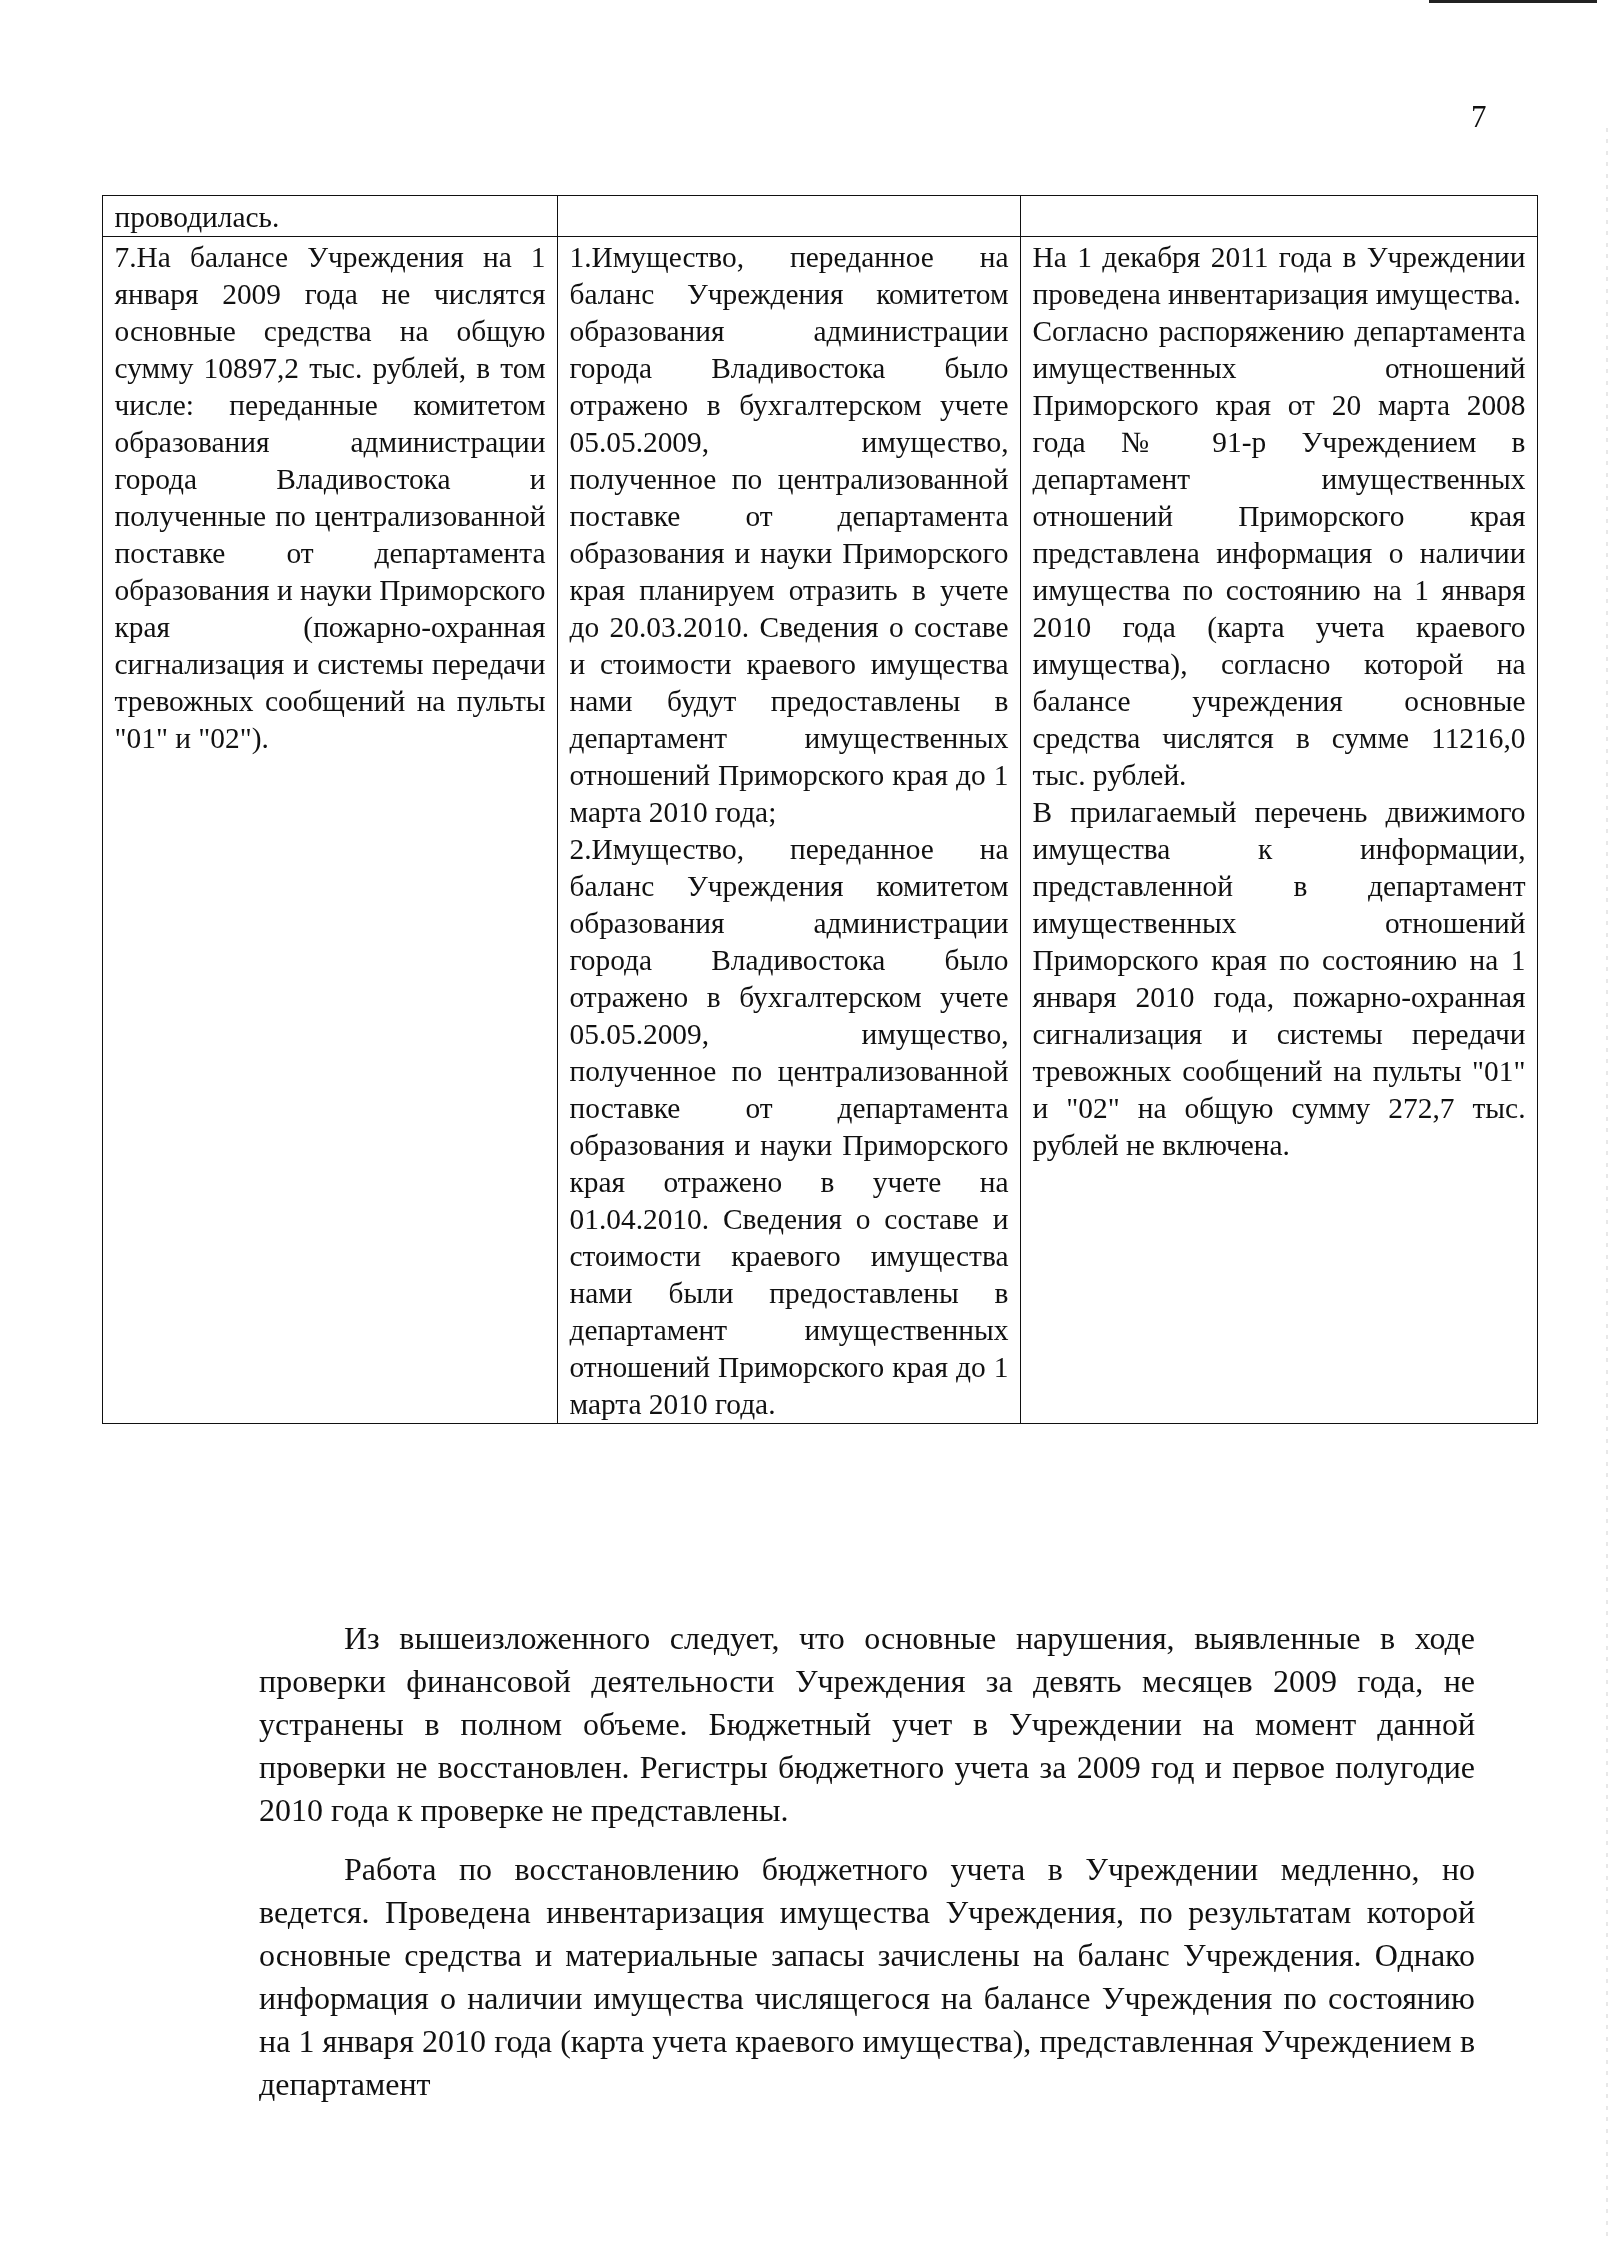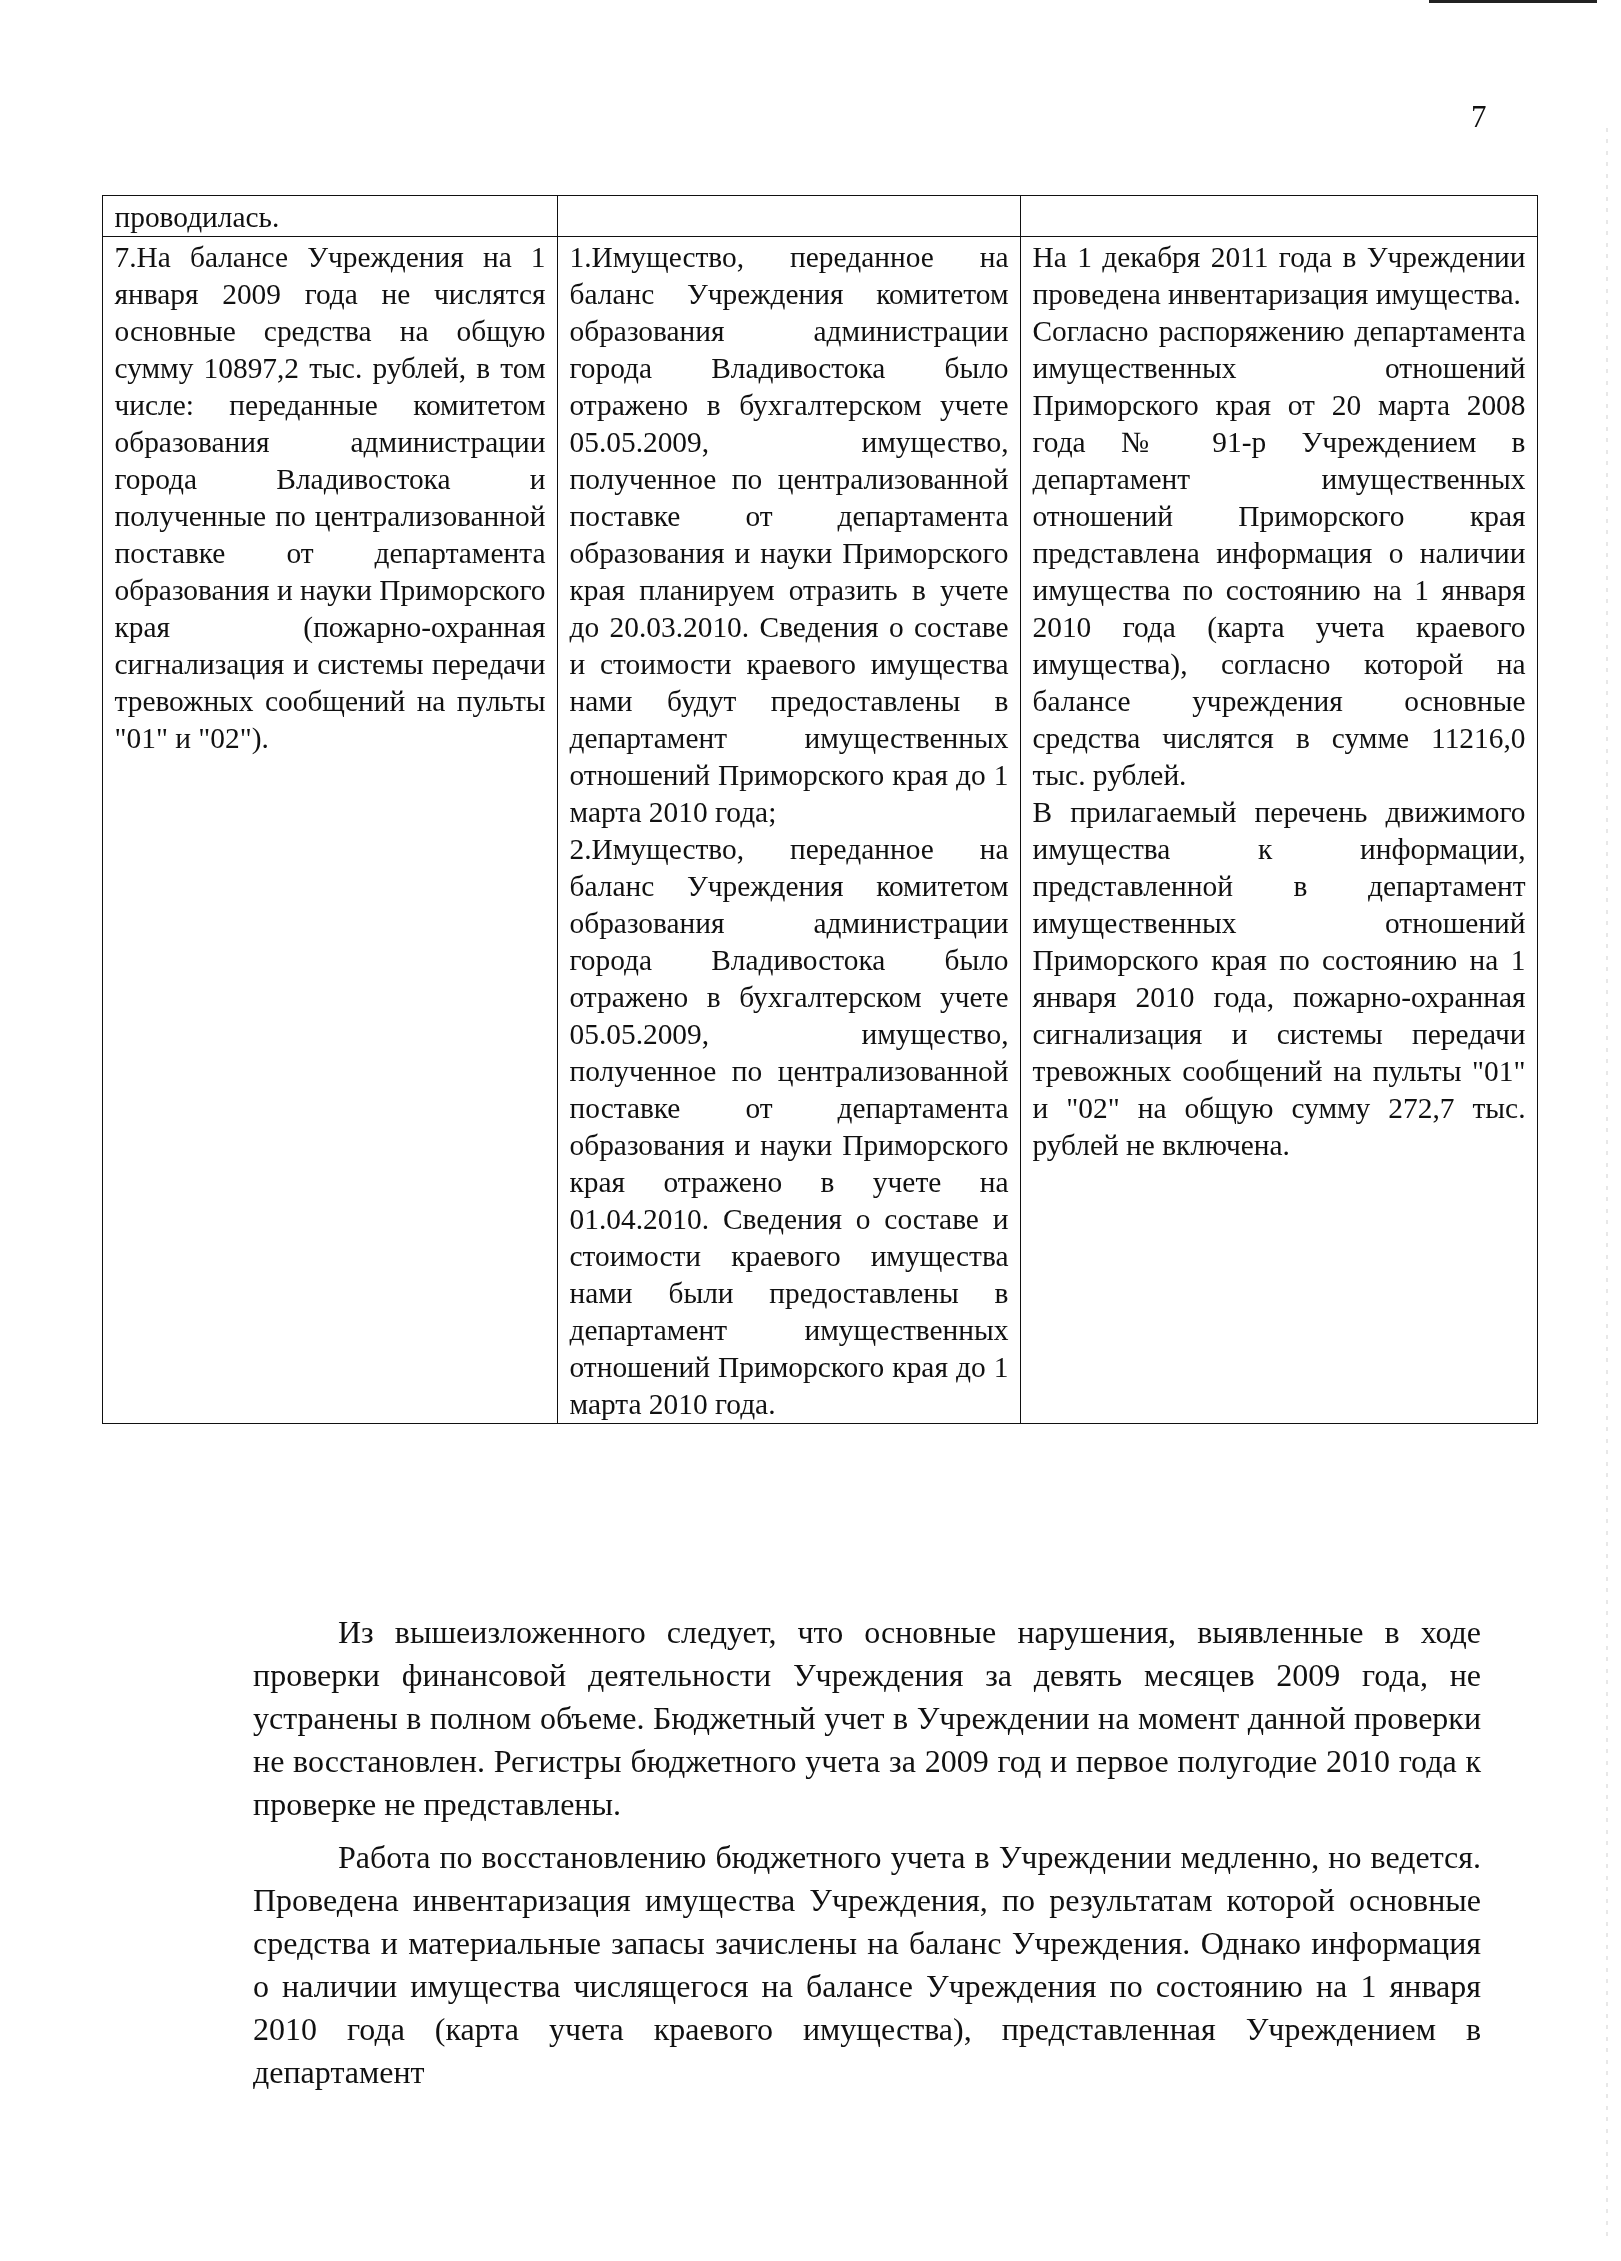--- a/index.html
+++ b/index.html
@@ -11,21 +11,21 @@
   .page-number { position: absolute; left: 1471px; top: 101px; font-size: 31px; line-height: 1; }
   table.main { position: absolute; left: 102px; top: 157px; width: 1434px; height: 1088px;
                border-collapse: collapse; table-layout: fixed; margin-top: 38px; }
   table.main td { border: 1.9px solid #111; vertical-align: top; padding: 2.6px 11.5px 0 11.5px;
                   font-size: 29.4px; line-height: 37px; text-align: justify; }
   table.main tr.r1 td { height: 37px; }
   table.main td p { margin: 0; text-align: justify; }
   col.c1 { width: 455px; } col.c2 { width: 463px; } col.c3 { width: 517px; }
   .body-text { position: absolute; left: 243px; top: 1601px; width: 1248px;
                font-size: 32px; line-height: 43px; }
-  .body-text p { margin: 10px; text-indent: 85px; text-align: justify; text-align-last: justify; }
+  .body-text p { margin: 16px; text-indent: 85px; text-align: justify; text-align-last: justify; }
   .body-text p.end-left { text-align-last: left; }
 </style>
 </head>
 <body>
 
 <div class="scan-mark-top"></div>
 <div class="scan-edge"></div>
 
 <div class="page-number">7</div>
 

